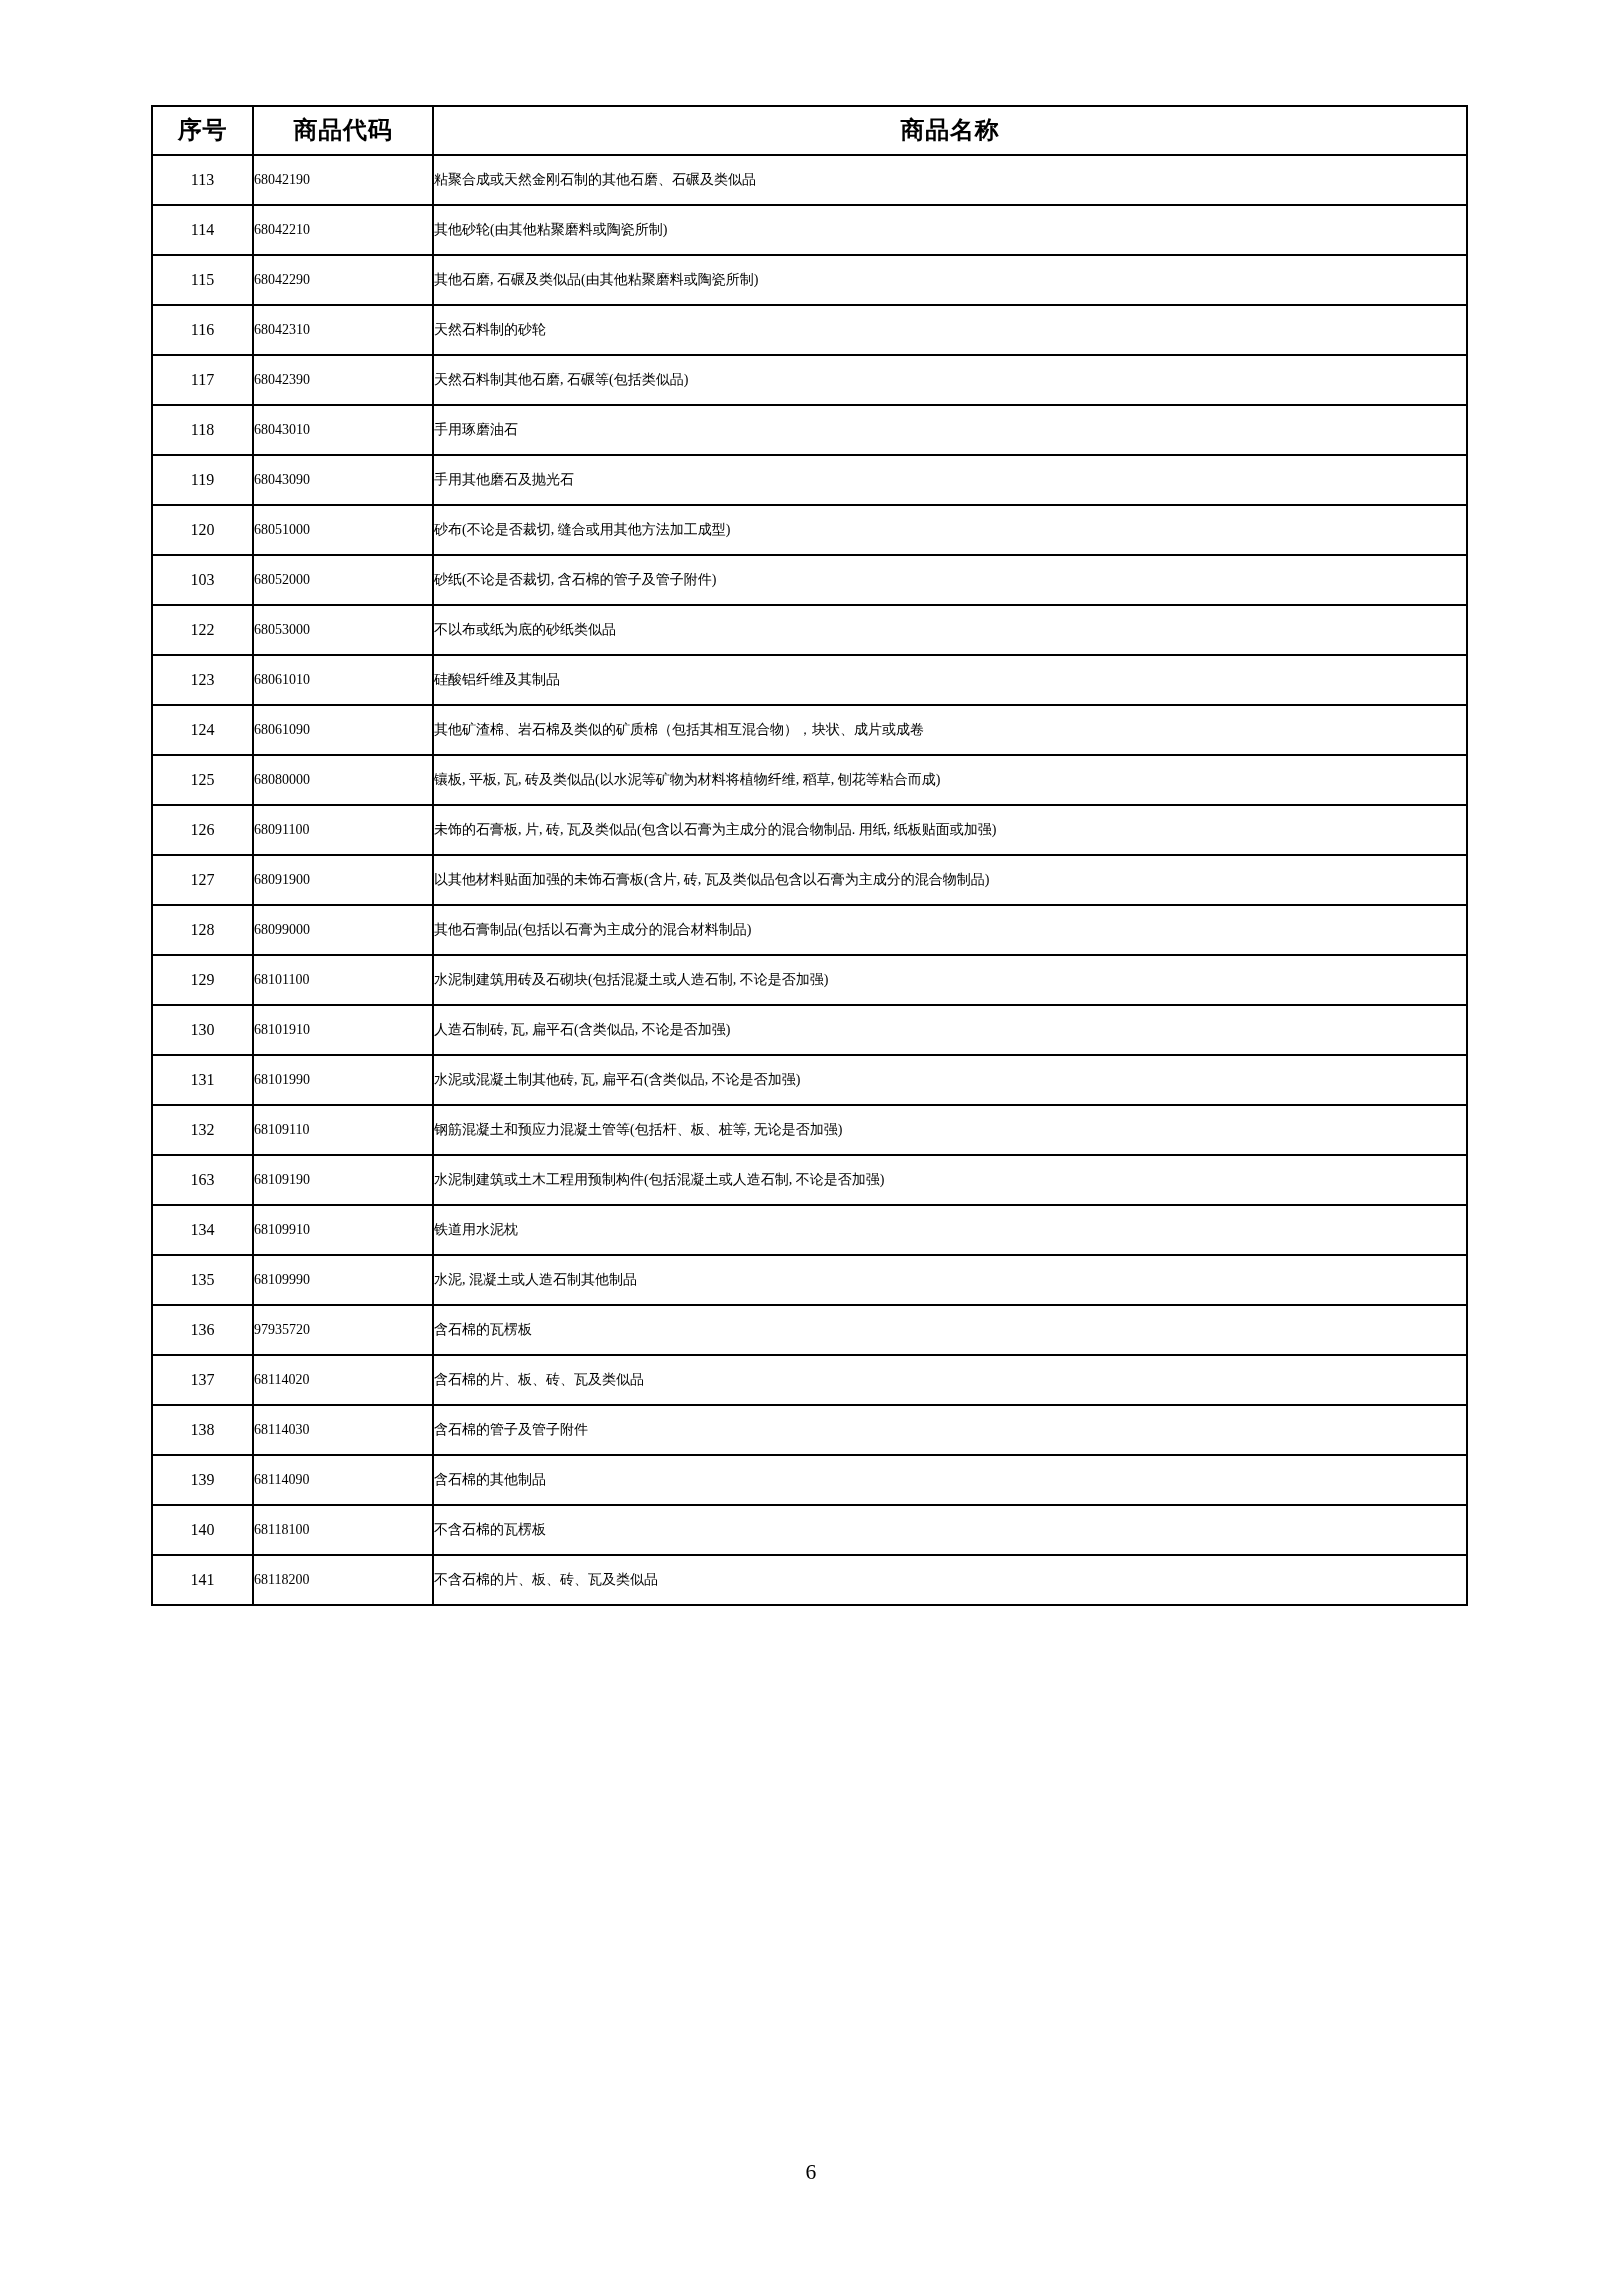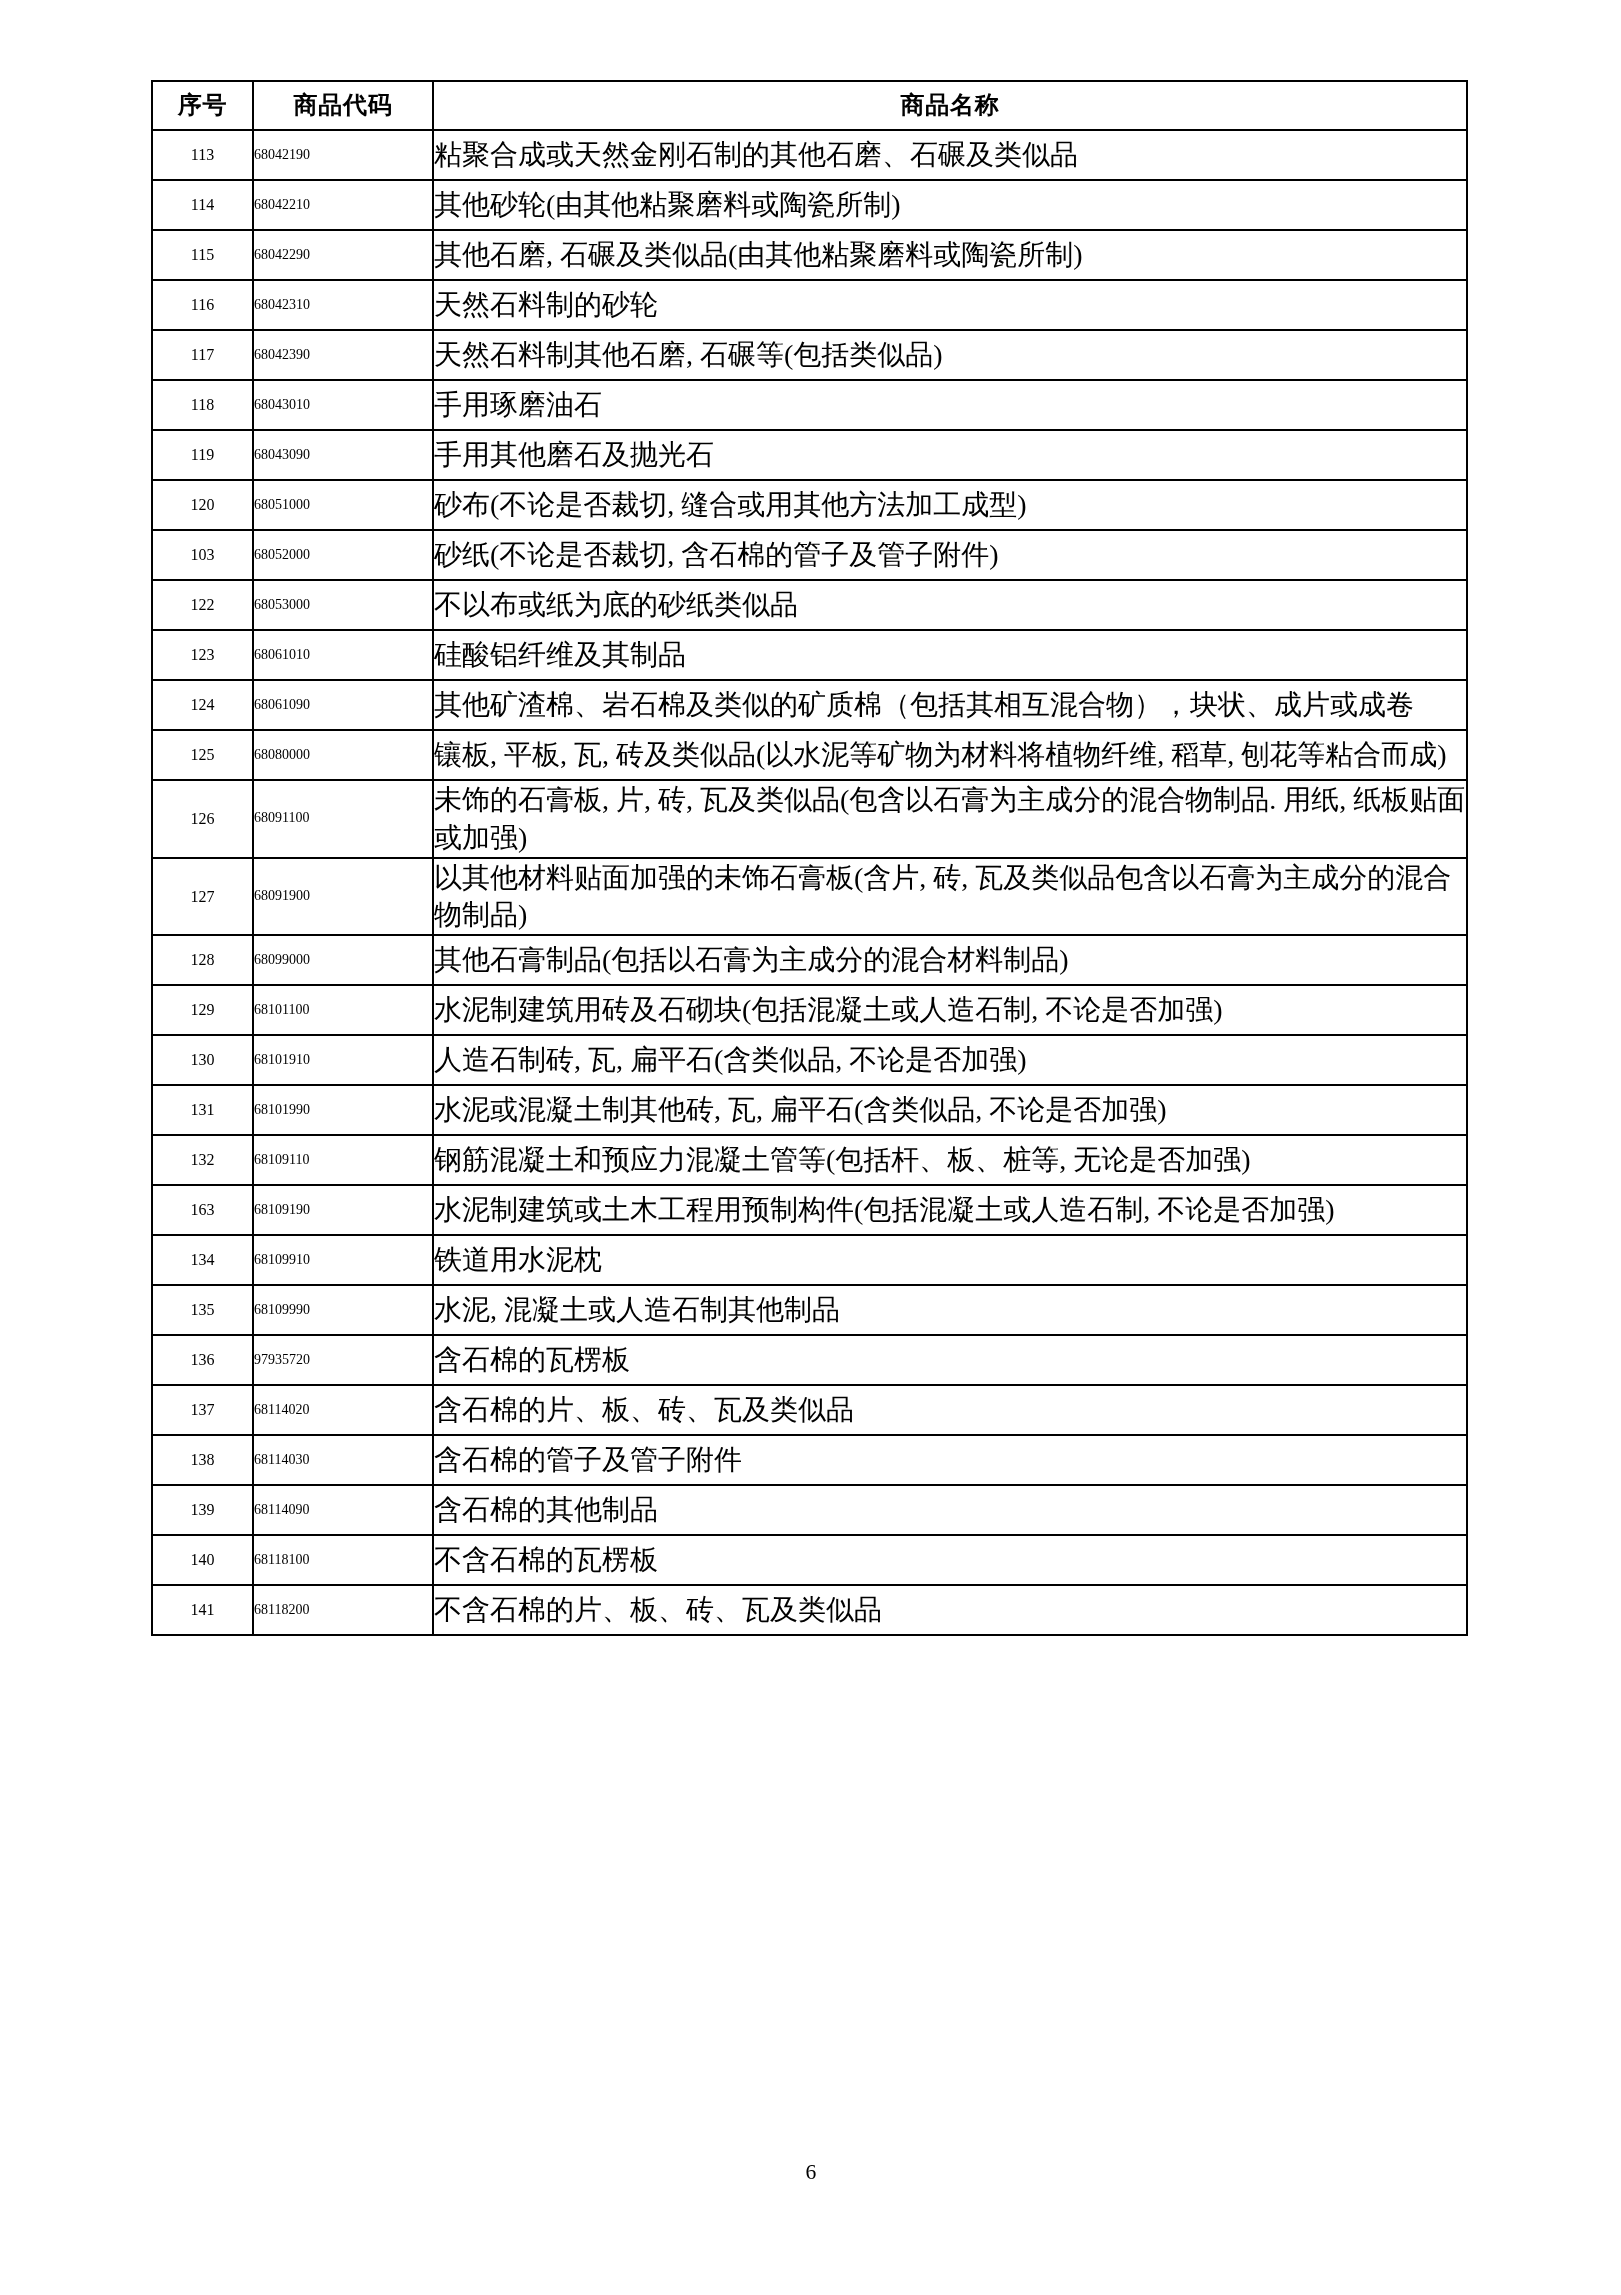--- a/index.html
+++ b/index.html
@@ -11,21 +11,21 @@
     width: 1622px;
     height: 2295px;
     font-family: "Liberation Serif", "DejaVu Serif", serif;
     color: #000000;
     position: relative;
   }
   .page {
     box-sizing: border-box;
     width: 1412px;
     height: 2295px;
-    padding: 80px 141px 0 151px;
+    padding: 105px 141px 0 151px;
     position: relative;
   }
   table.goods-table {
     border-collapse: collapse;
     width: 1316px;
     table-layout: fixed;
     margin: 0;
   }
   table.goods-table td, table.goods-table th {
     border: 2px solid #000000;
@@ -57,21 +57,21 @@
     text-align: left;
     padding-left: 6.5px;
     font-size: 14px;
   }
   td.name {
     text-align: left;
     padding-left: 10.5px;
     padding-right: 7.9px;
     padding-top: 3.9px;
     padding-bottom: 3.9px;
-    font-size: 28px;
+    font-size: 14px;
   }
   .page-number {
     position: absolute;
     bottom: 110px;
     left: 0;
     width: 1622px;
     text-align: center;
     font-size: 21.6px;
     font-family: "Liberation Serif", "DejaVu Serif", serif;
   }

